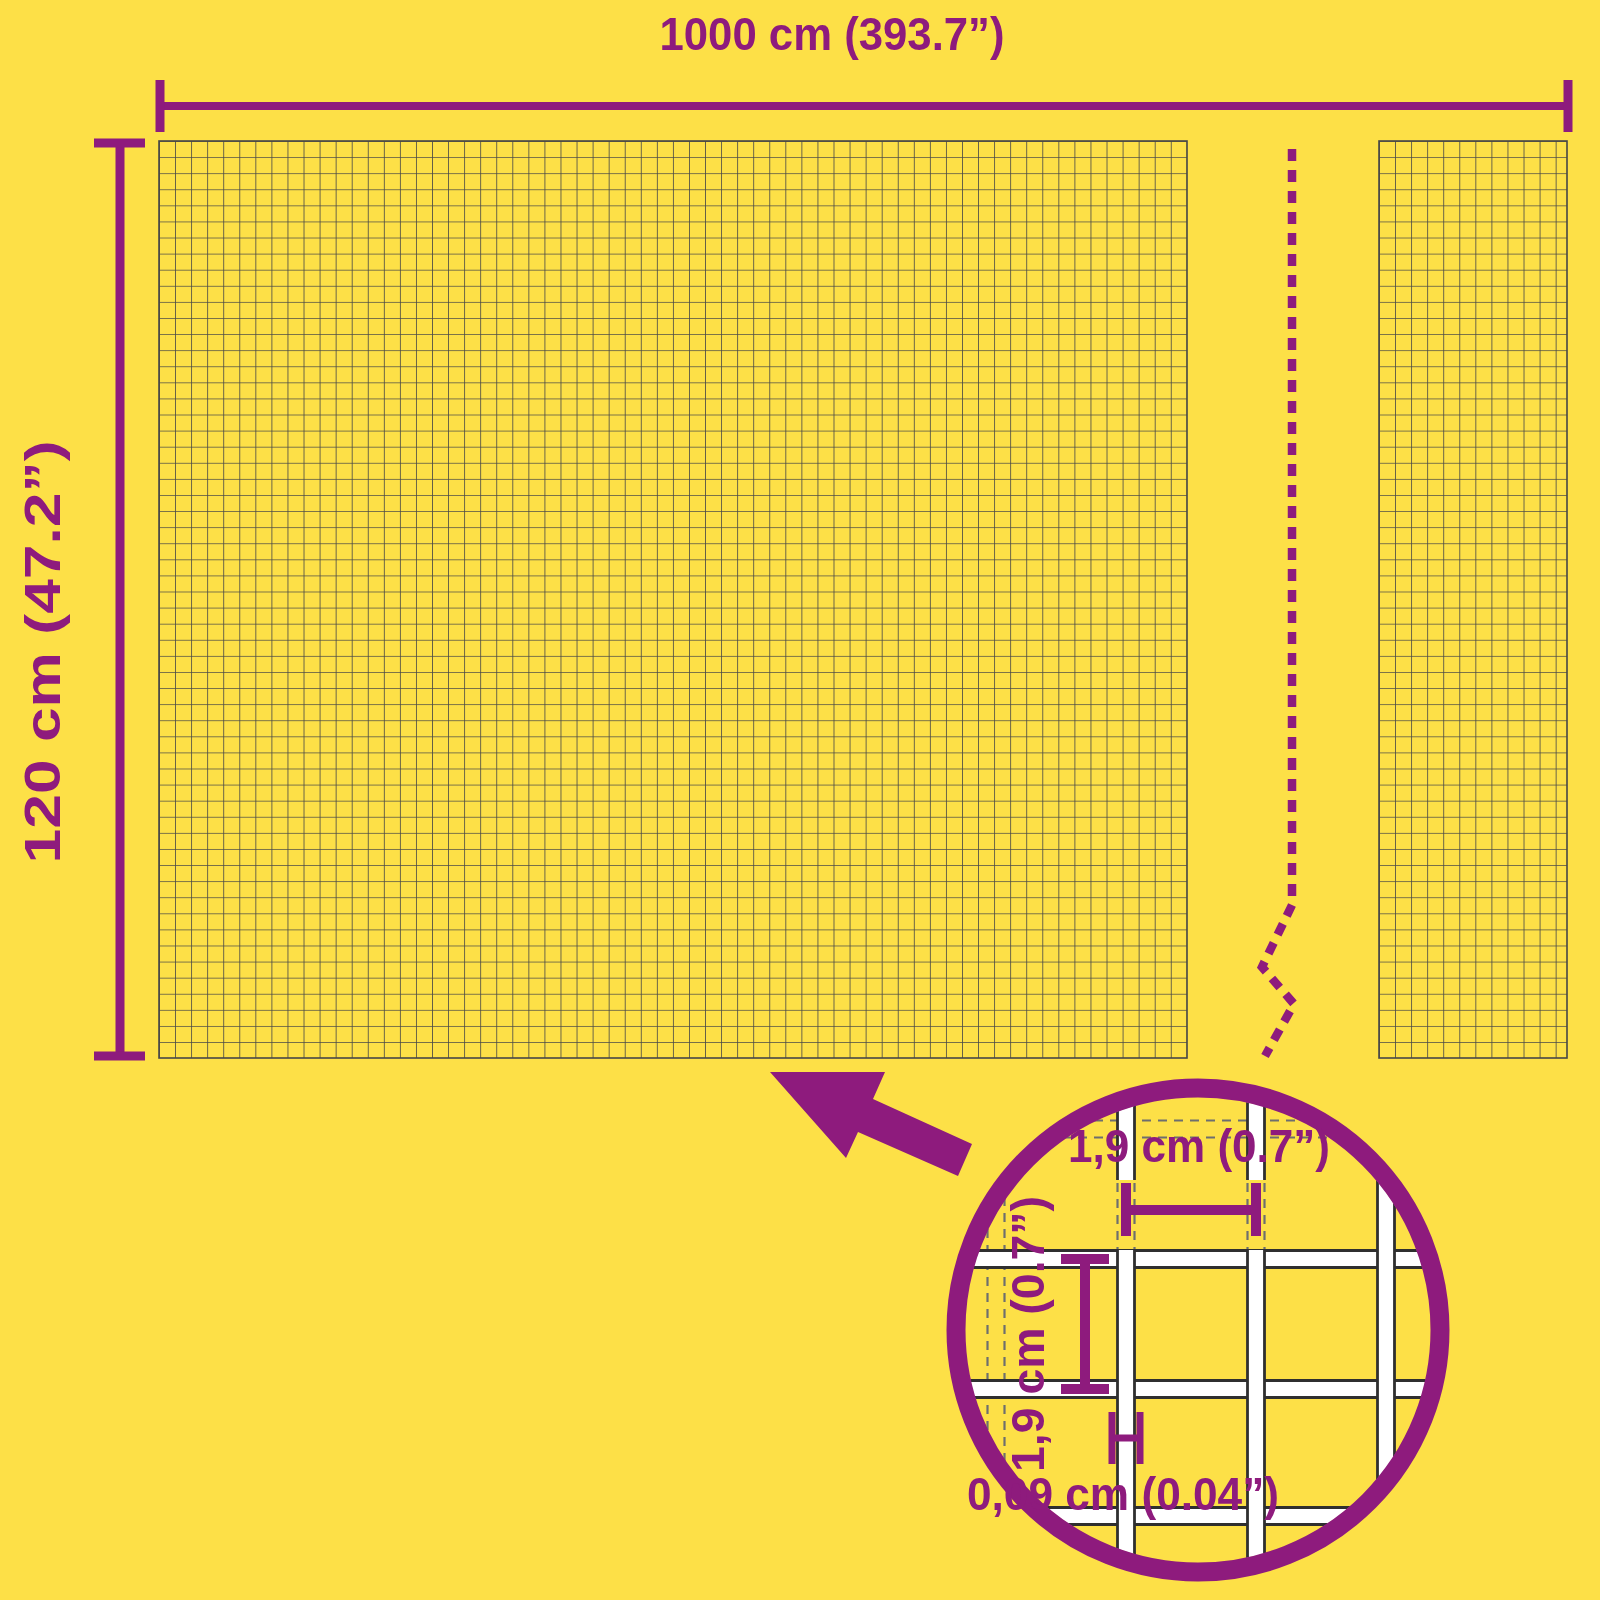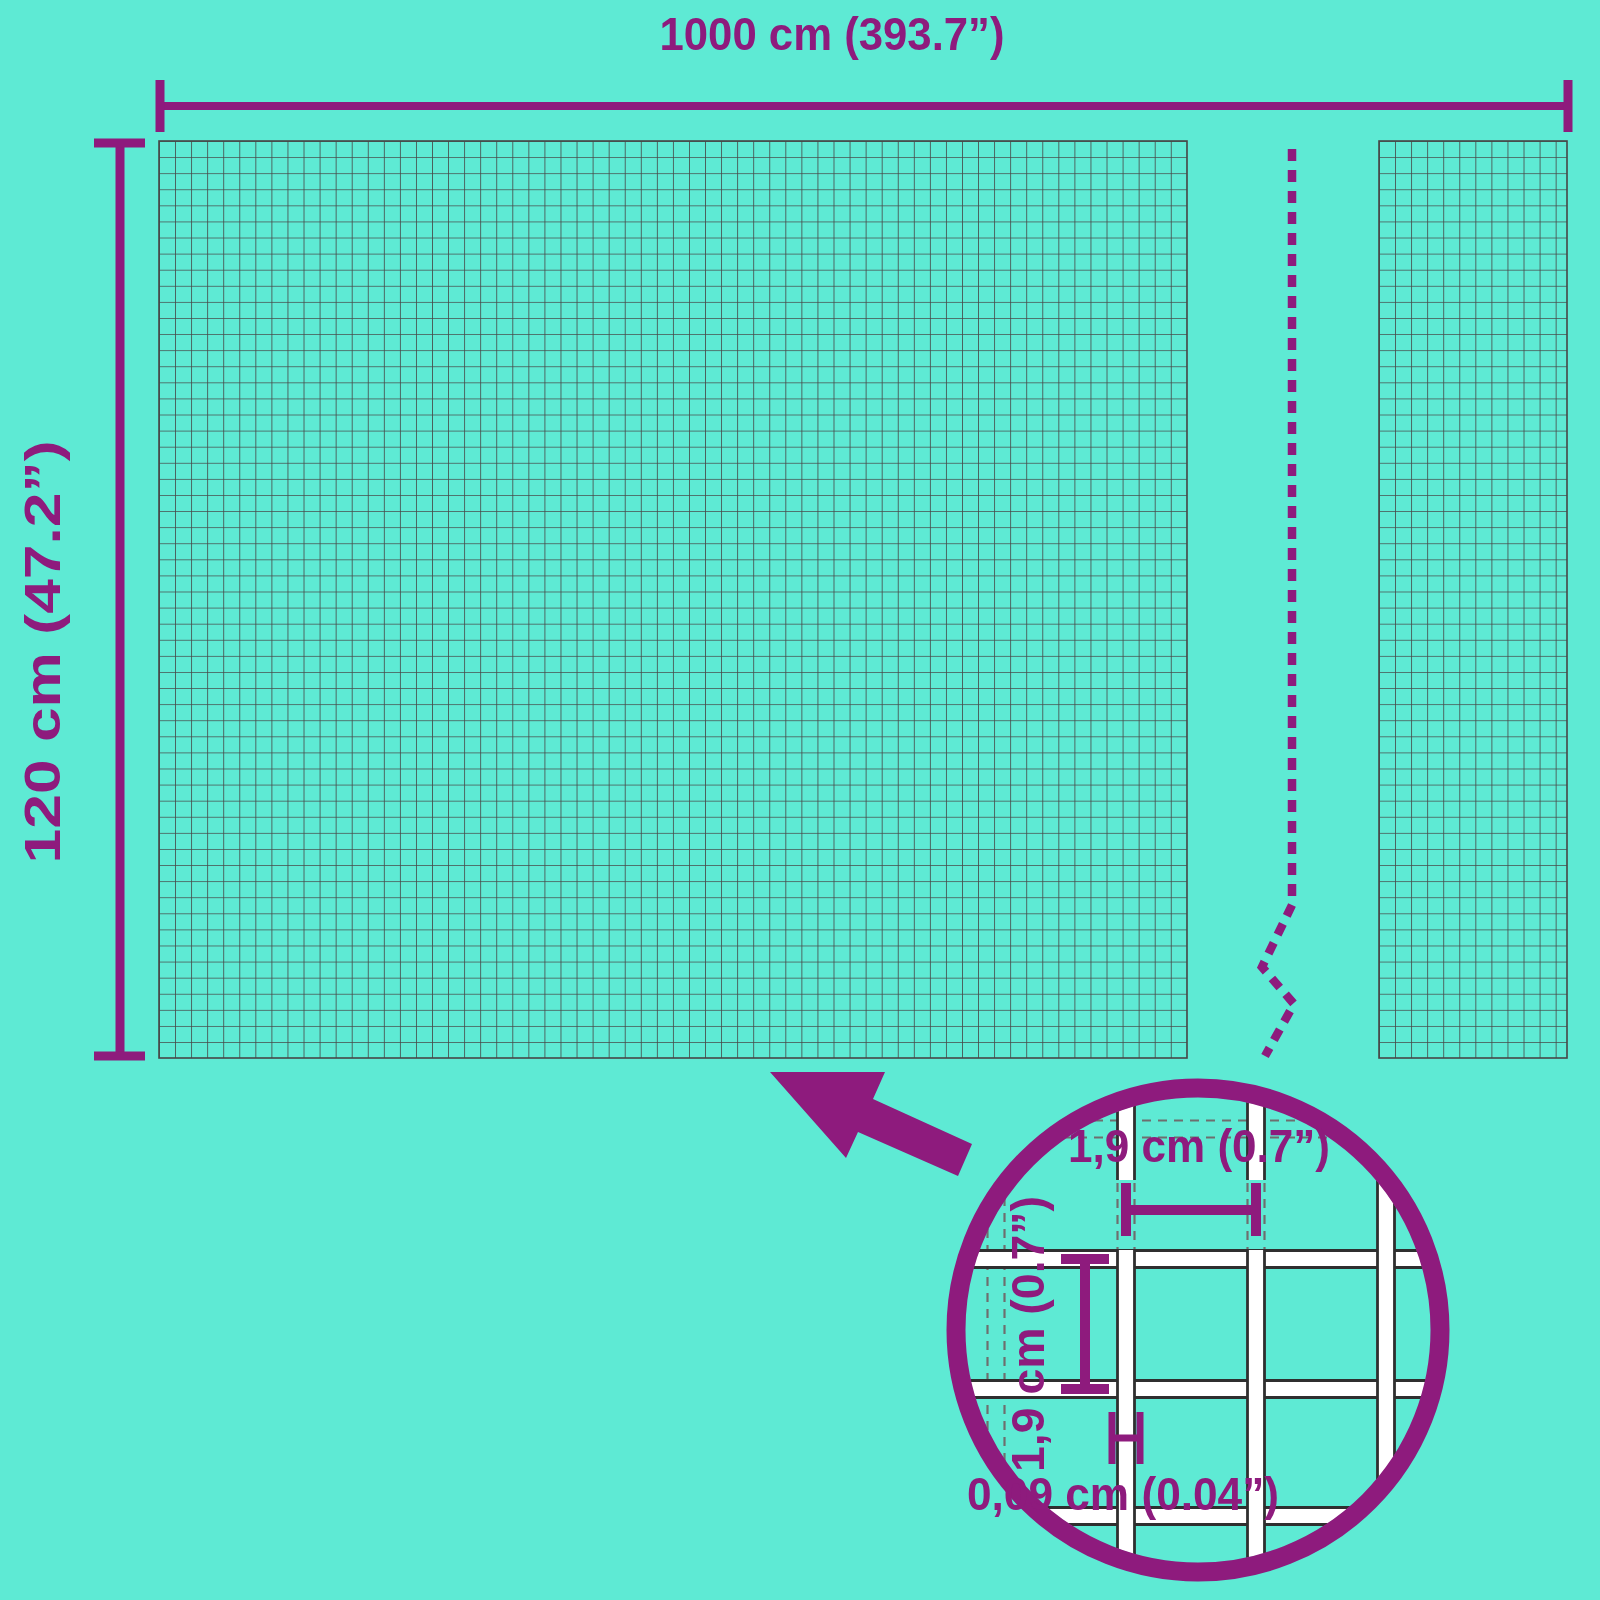--- a/index.html
+++ b/index.html
@@ -4,21 +4,21 @@
 <style>
   html, body {
     margin: 0;
     padding: 0;
     background: #ffffff;
   }
   .stage {
     position: relative;
     width: 1600px;
     height: 1600px;
-    background: #5eead4;
+    background: #fde047;
     font-family: "Liberation Sans", sans-serif;
   }
   svg { display: block; }
   .dim-label {
     font-family: "Liberation Sans", sans-serif;
     font-weight: bold;
   }
 </style>
 </head>
 <body>

